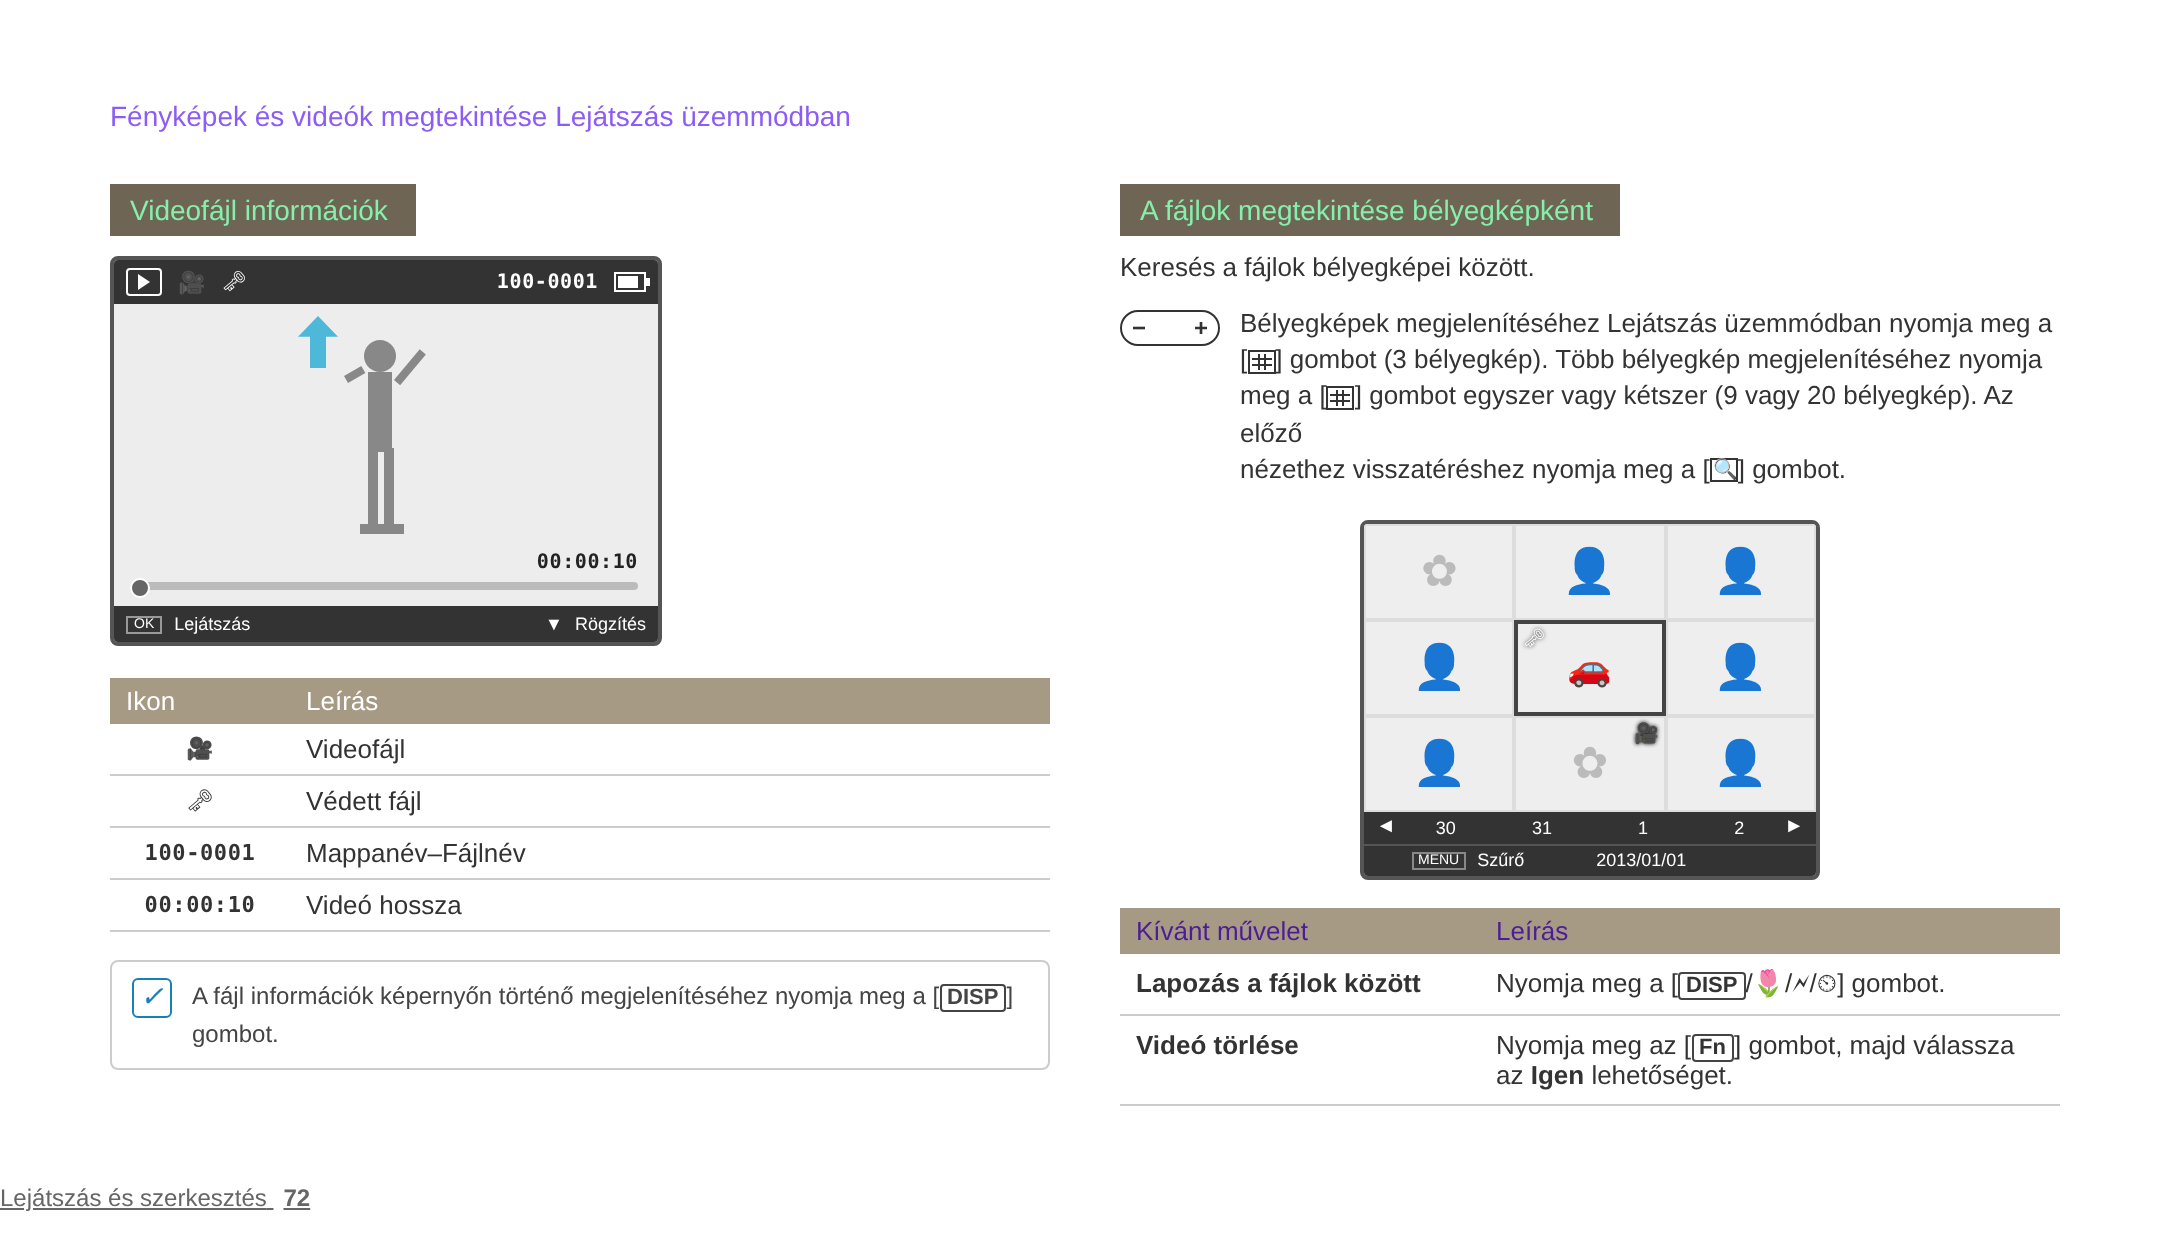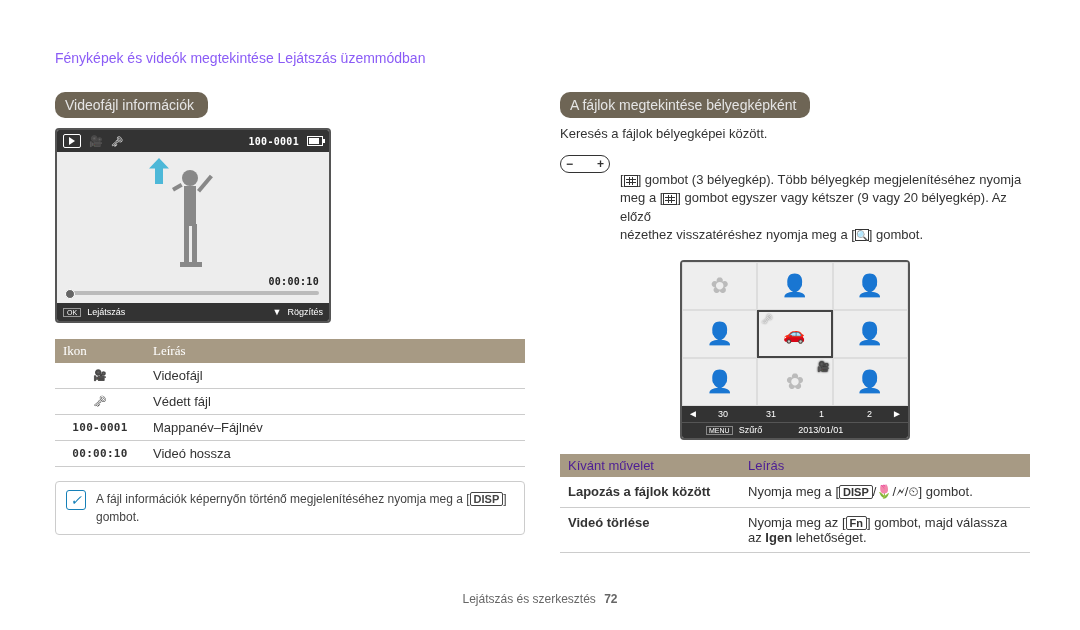--- a/index.html
+++ b/index.html
@@ -28,25 +28,25 @@
   }
   .col-right {
     position: absolute;
     top: 92px;
     left: 560px;
     width: 470px;
   }
   .section-tab {
     display: inline-block;
     background: #6e6555;
-    color: #e5e5e5;
+    color: #86efac;
     font-size: 14px;
     font-weight: 500;
     padding: 5px 14px 5px 10px;
-    border-radius: 10px;
+    border-radius: 0;
   }
   .video-preview {
     margin-top: 10px;
     width: 276px;
     height: 195px;
     border: 2px solid #555;
     border-radius: 4px;
     background: #fff;
     position: relative;
     overflow: hidden;
@@ -176,21 +176,20 @@
     width: 100%;
     border-collapse: collapse;
     font-size: 13px;
   }
   .info-table th {
     background: #a79a84;
     color: #fff;
     text-align: left;
     padding: 4px 8px;
     font-weight: 500;
-    font-family: Liberation Serif, serif;
   }
   .info-table td {
     border-bottom: 1px solid #ccc;
     padding: 5px 8px;
     font-size: 13px;
   }
   .info-table td.icon-cell {
     width: 90px;
     text-align: center;
     font-size: 11px;
@@ -347,23 +346,24 @@
     border-bottom: 1px solid #ccc;
     padding: 7px 8px;
     vertical-align: top;
   }
   .op-table td.op-name { font-weight: 600; width: 180px; }
   .fn-badge, .disp-badge2 { border: 1px solid #444; padding: 0 3px; font-weight: bold; font-size: 11px; border-radius: 2px; }
   .footer {
     position: absolute;
     bottom: 24px;
     width: 100%;
-    text-align: center;
+    text-align: left;
     font-size: 12px;
     color: #666;
+    text-decoration: underline;
   }
   .footer .pg { font-weight: 600; margin-left: 5px; }
 </style>
 </head>
 <body>
 
 <div class="page-title">Fényképek és videók megtekintése Lejátszás üzemmódban</div>
 
 <div class="col-left">
   <span class="section-tab">Videofájl információk</span>
@@ -440,21 +440,21 @@
 <div class="col-right">
   <span class="section-tab">A fájlok megtekintése bélyegképként</span>
   <div class="desc-line">Keresés a fájlok bélyegképei között.</div>
 
   <div class="zoom-row">
     <div class="zoom-bar">
       <span>−</span>
       <span>+</span>
     </div>
     <div class="zoom-text">
-      <br>
+      <span>Bélyegképek megjelenítéséhez Lejátszás üzemmódban nyomja meg a</span><br>
       <span>[</span><span class="sq-icon grid3"></span><span>] gombot (3 bélyegkép). Több bélyegkép megjelenítéséhez nyomja</span><br>
       <span>meg a [</span><span class="sq-icon grid3"></span><span>] gombot egyszer vagy kétszer (9 vagy 20 bélyegkép). Az előző</span><br>
       <span>nézethez visszatéréshez nyomja meg a [</span><span class="sq-icon zplus"></span><span>] gombot.</span>
     </div>
   </div>
 
   <div class="thumb-grid-box">
     <div class="thumb-grid">
       <div class="thumb-cell">✿</div>
       <div class="thumb-cell">👤</div>

